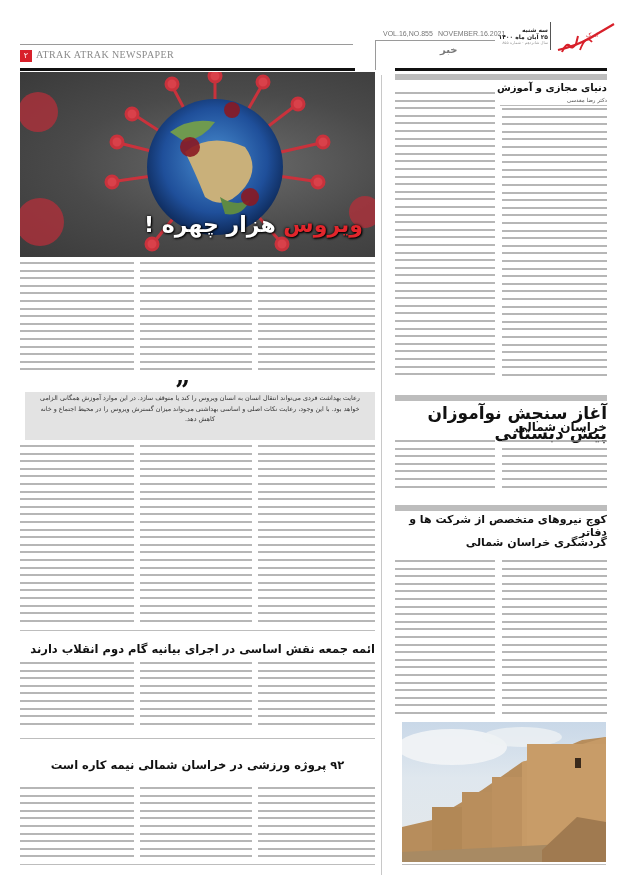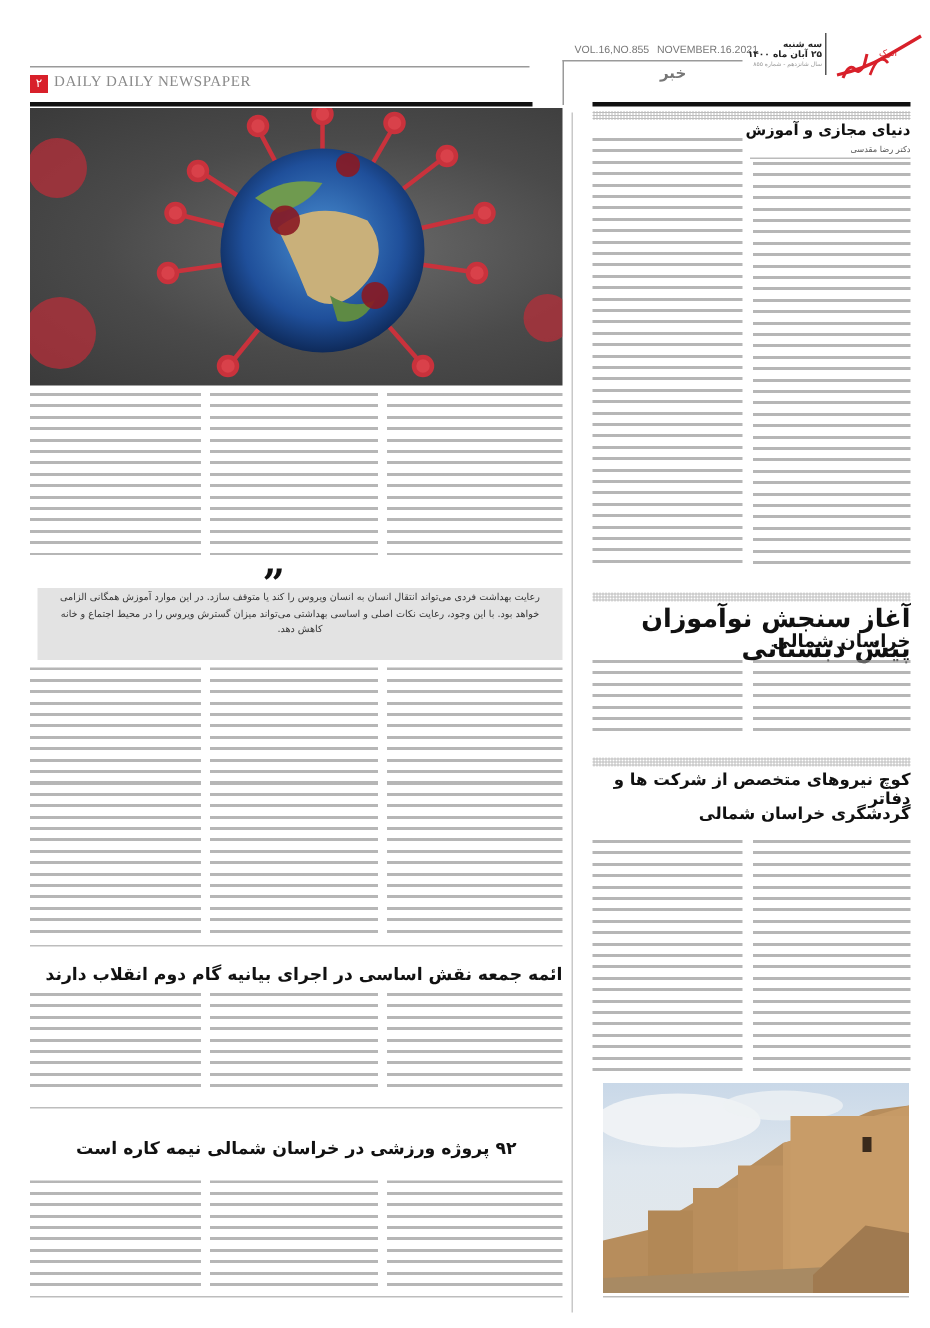--- a/index.html
+++ b/index.html
@@ -51,21 +51,21 @@
 
   .hr-grey { height: 1px; background: #bdbdbd; }
 
   .castle { left: 402px; top: 722px; width: 204px; height: 140px; overflow: hidden; background: linear-gradient(to bottom, #c9d8e8 0%, #dfe7ee 40%, #e4e8ea 100%); }
 </style>
 </head>
 <body>
 
 <div class="abs hdr-left-rule"></div>
 <div class="abs page-num">۲</div>
-<div class="abs paper-name">DAILY DAILY NEWSPAPER</div>
+<div class="abs paper-name">ATRAK ATRAK NEWSPAPER</div>
 <div class="abs hdr-left-bar"></div>
 
 <div class="abs vol">VOL.16,NO.855</div>
 <div class="abs date-en">NOVEMBER.16.2021</div>
 <div class="abs hdr-right-rule"></div>
 <div class="abs hdr-right-vrule"></div>
 <div class="abs section-title">خبر</div>
 <div class="abs date-fa">
   <span class="d1">سه شنبه</span>
   <span class="d2">۲۵ آبان ماه ۱۴۰۰</span>
@@ -162,20 +162,24 @@
         <circle cx="97" cy="70" r="6"></circle>
     </g>
     <circle cx="195" cy="95" r="68" fill="url(#g1)"></circle>
     <path d="M165 80 Q190 60 225 75 Q240 95 225 115 Q205 140 185 125 Q175 100 165 80Z" fill="#c9b07a"></path>
     <path d="M150 60 Q170 45 195 50 Q185 65 165 70Z" fill="#6f9a4f"></path>
     <path d="M200 125 Q215 135 230 128 Q222 145 205 142Z" fill="#5e8a44"></path>
     <circle cx="170" cy="75" r="10" fill="#8a1a22" opacity="0.9"></circle>
     <circle cx="230" cy="125" r="9" fill="#8a1a22" opacity="0.9"></circle>
     <circle cx="212" cy="38" r="8" fill="#8a1a22" opacity="0.9"></circle>
   </svg>
+  <div class="abs virus-title" style="right:12px; top:140px;">
+    <span class="red">ویروس</span>
+    <span>هزار چهره !</span>
+  </div>
 </div>
 
 <div class="abs txt lines" style="left:258px; top:262px; width:117px; height:108px;"></div>
 <div class="abs txt lines" style="left:140px; top:262px; width:112px; height:108px;"></div>
 <div class="abs txt lines" style="left:20px; top:262px; width:114px; height:108px;"></div>
 
 <div class="abs quote-box"></div>
 <div class="abs quote-mark">”</div>
 <div class="abs quote-text" style="left:40px; top:393px; width:320px;">رعایت بهداشت فردی می‌تواند انتقال انسان به انسان ویروس را کند یا متوقف سازد. در این موارد آموزش همگانی الزامی خواهد بود. با این وجود، رعایت نکات اصلی و اساسی بهداشتی می‌تواند میزان گسترش ویروس را در محیط اجتماع و خانه کاهش دهد.</div>
 

